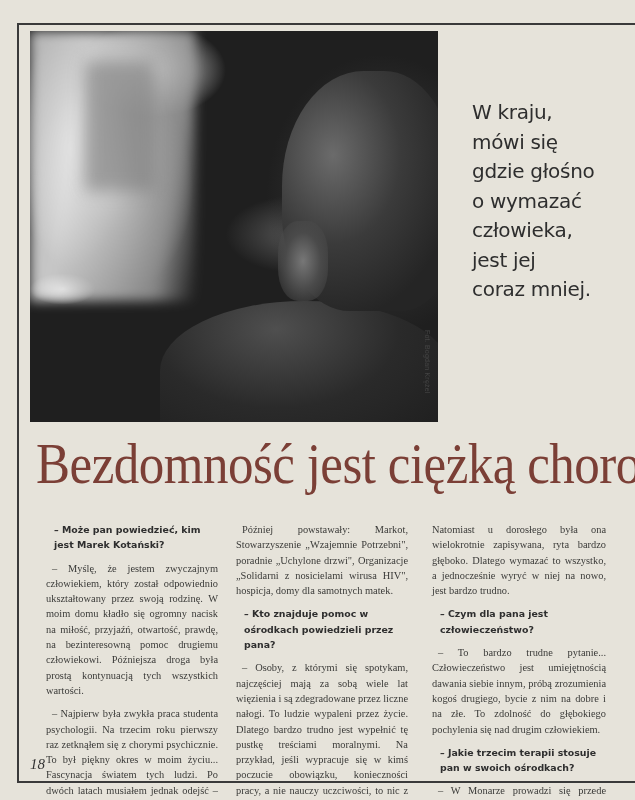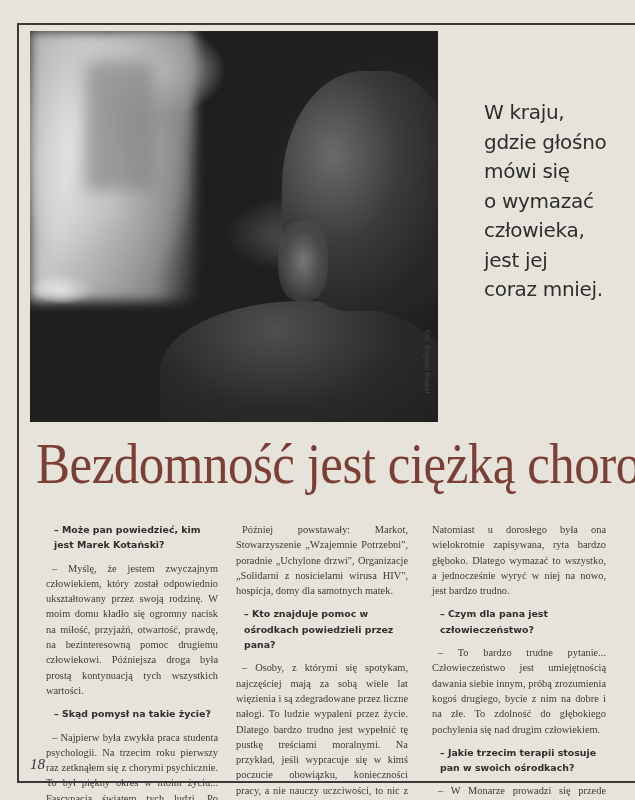--- a/index.html
+++ b/index.html
@@ -62,21 +62,21 @@
       font-family: "Liberation Sans", sans-serif;
       font-size: 7px; color: #444;
       white-space: nowrap; letter-spacing: 0.2px;
     }
     .pull-quote {
       position: absolute; left: 472px; top: 98px; width: 160px;
       font-family: "DejaVu Sans", sans-serif;
       font-size: 20px; line-height: 29.5px; color: #2e2e2e;
       letter-spacing: -0.3px;
     }
-    .pull-quote span { display: block; white-space: nowrap; margin-left: 12px; }
+    .pull-quote span { display: block; white-space: nowrap; }
     .title {
       position: absolute; left: 36px; top: 430px; width: 590px;
       font-family: "Liberation Serif", serif;
       font-size: 51px; line-height: 60px; color: #7b3f36;
       letter-spacing: -0.5px; transform: scaleY(1.12); transform-origin: left top;
       white-space: nowrap;
     }
     .col {
       position: absolute; top: 514px; width: 188px;
       font-size: 10.4px; line-height: 15.3px; color: #3a3a38;
@@ -109,34 +109,33 @@
   <div class="window-dark"></div>
   <div class="shoulder"></div>
   <div class="head"></div>
   <div class="beard"></div>
 </div>
 
 <div class="photo-credit">Fot. Bogdan Krężel</div>
 
 <div class="pull-quote">
   <span>W kraju,</span>
+  <span>mówi się</span>
   <span>gdzie głośno</span>
-  <span>mówi się</span>
   <span>o wymazać</span>
   <span>człowieka,</span>
   <span>jest jej</span>
   <span>coraz mniej.</span>
 </div>
 
 <h1 class="title" style="margin:0;font-weight:normal;">Bezdomność jest ciężką chorobą</h1>
 
 <div class="col c1">
   <p class="q">– Może pan powiedzieć, kim jest Marek Kotański?</p>
   <p class="ans">– Myślę, że jestem zwyczajnym człowiekiem, który został odpowiednio ukształtowany przez swoją rodzinę. W moim domu kładło się ogromny nacisk na miłość, przyjaźń, otwartość, prawdę, na bezinteresowną pomoc drugiemu człowiekowi. Późniejsza droga była prostą kontynuacją tych wszystkich wartości.</p>
-  <p class="q">– Skąd pomysł na takie życie?</p>
   <p class="ans">– Najpierw była zwykła praca studenta psychologii. Na trzecim roku pierwszy raz zetknąłem się z chorymi psychicznie. To był piękny okres w moim życiu... Fascynacja światem tych ludzi. Po dwóch latach musiałem jednak odejść – za bardzo identyfikowałem się z moimi podopiecznymi. Zacząłem coraz bardziej wsiąkać... Wtedy przyjaciele powiedzieli, że po to, by móc jeszcze coś zrobić, muszę uciekać...</p>
 
 </div>
 
 <div class="col c2">
   <p class="ans">Później powstawały: Markot, Stowarzyszenie „Wzajemnie Potrzebni", poradnie „Uchylone drzwi", Organizacje „Solidarni z nosicielami wirusa HIV", hospicja, domy dla samotnych matek.</p>
   <p class="q">– Kto znajduje pomoc w ośrodkach powiedzieli przez pana?</p>
   <p class="ans">– Osoby, z którymi się spotykam, najczęściej mają za sobą wiele lat więzienia i są zdegradowane przez liczne nałogi. To ludzie wypaleni przez życie. Dlatego bardzo trudno jest wypełnić tę pustkę treściami moralnymi. Na przykład, jeśli wypracuje się w kimś poczucie obowiązku, konieczności pracy, a nie nauczy uczciwości, to nic z tej pracy nie będzie.</p>
 
 </div>

